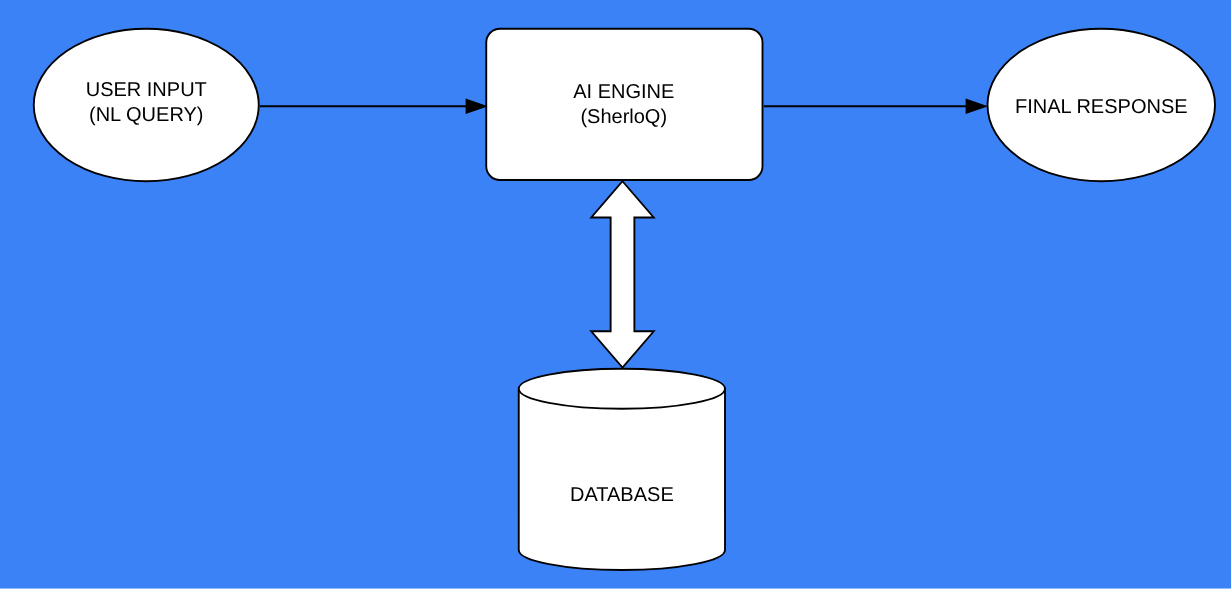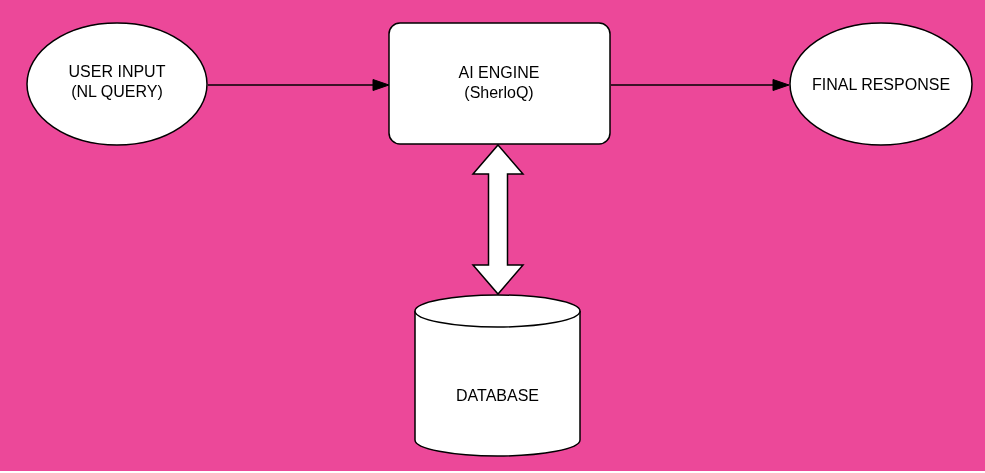--- a/index.html
+++ b/index.html
@@ -4,21 +4,21 @@
 <style>
   html, body {
     margin: 0;
     padding: 0;
     background: #ffffff;
   }
   .canvas {
     position: relative;
     width: 985px;
     height: 471px;
-    background: #ec4899;
+    background: #3b82f6;
     overflow: hidden;
     text-decoration: underline;
   }
   svg text {
     font-family: "Liberation Sans", "DejaVu Sans", sans-serif;
     font-size: 16px;
     fill: #000000;
   }
   .shape {
     fill: #ffffff;

